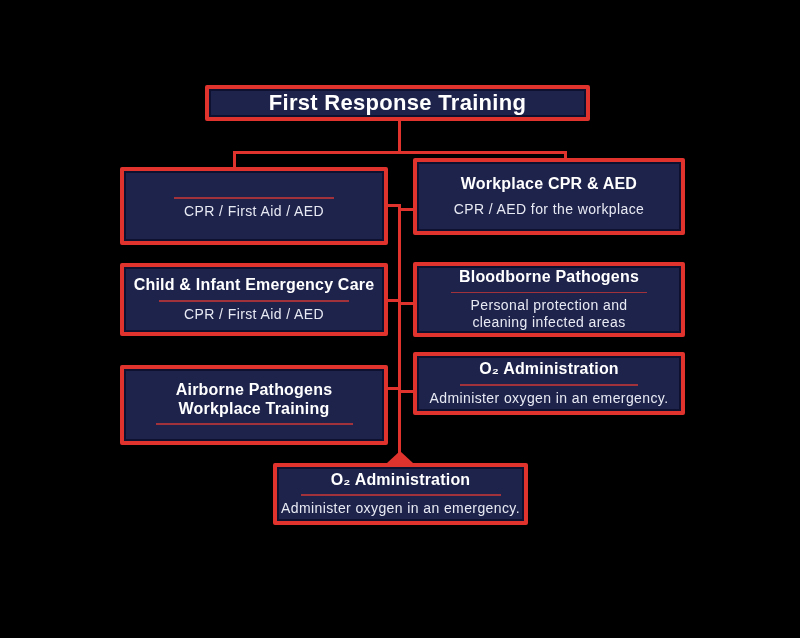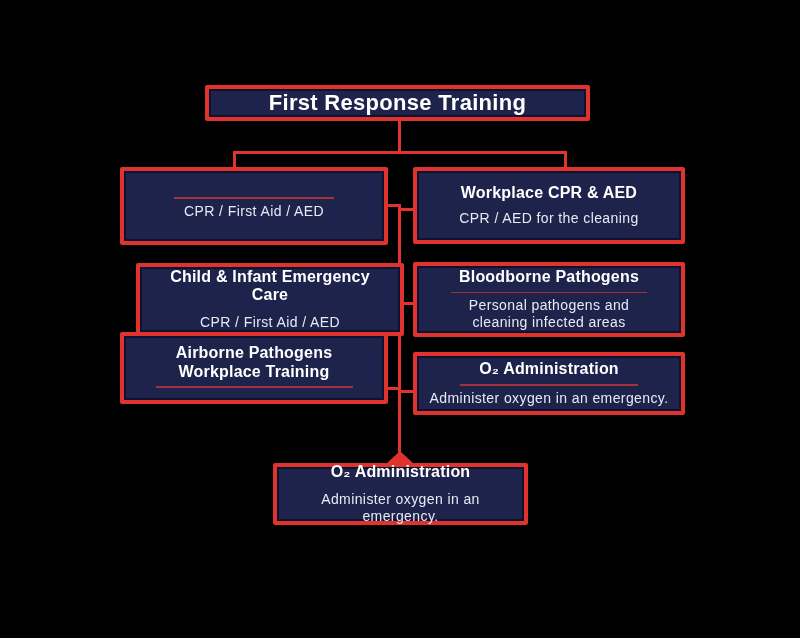--- a/index.html
+++ b/index.html
@@ -36,21 +36,21 @@
     box-sizing: border-box;
     background: var(--box-fill, #1e234c);
     border: 4px solid var(--box-border, #e0332e);
     box-shadow: inset 0 0 0 2px #0e1230;
     border-radius: 2px;
     display: flex;
     flex-direction: column;
     align-items: center;
     justify-content: center;
     text-align: center;
-    padding: 2px 12px;
+    padding: 2px 4px;
   }
   .root-title {
     margin: 0;
     color: var(--title-text, #ffffff);
     font-size: 22px;
     font-weight: bold;
     letter-spacing: 0.3px;
     line-height: 1.1;
   }
   .card-title {
@@ -98,41 +98,41 @@
 
   <section class="card" style="left:205px; top:85px; width:385px; height:36px;">
     <h1 class="root-title">First Response Training</h1>
   </section>
 
   <section class="card" style="left:120px; top:167px; width:268px; height:78px;">
     <div class="rule" style="width:160px;"></div>
     <p class="card-sub">CPR / First Aid / AED</p>
   </section>
 
-  <section class="card" style="left:120px; top:263px; width:268px; height:73px;margin-left:16px;">
+  <section class="card" style="left:120px; top:263px; width:268px; height:73px;">
     <h2 class="card-title">Child &amp; Infant Emergency Care</h2>
     <div class="rule" style="width:190px;"></div>
     <p class="card-sub">CPR / First Aid / AED</p>
   </section>
 
-  <section class="card" style="left:120px; top:332px; width:268px; height:72px;">
+  <section class="card" style="left:120px; top:365px; width:268px; height:80px;">
     <h2 class="card-title">Airborne Pathogens
 Workplace Training</h2>
     <div class="rule" style="width:197px;"></div>
   </section>
 
-  <section class="card pad-sub" style="left:413px; top:167px; width:272px; height:77px;">
+  <section class="card pad-sub" style="left:413px; top:158px; width:272px; height:77px;">
     <h2 class="card-title">Workplace CPR &amp; AED</h2>
-    <p class="card-sub">CPR / AED for the cleaning</p>
+    <p class="card-sub">CPR / AED for the workplace</p>
   </section>
 
   <section class="card" style="left:413px; top:262px; width:272px; height:75px;">
     <h2 class="card-title">Bloodborne Pathogens</h2>
     <div class="rule" style="width:196px;"></div>
-    <p class="card-sub">Personal pathogens and
+    <p class="card-sub">Personal protection and
 cleaning infected areas</p>
   </section>
 
   <section class="card" style="left:413px; top:352px; width:272px; height:63px;">
     <h2 class="card-title">O₂ Administration</h2>
     <div class="rule" style="width:178px;"></div>
     <p class="card-sub">Administer oxygen in an emergency.</p>
   </section>
 
   <section class="card" style="left:273px; top:463px; width:255px; height:62px;">

